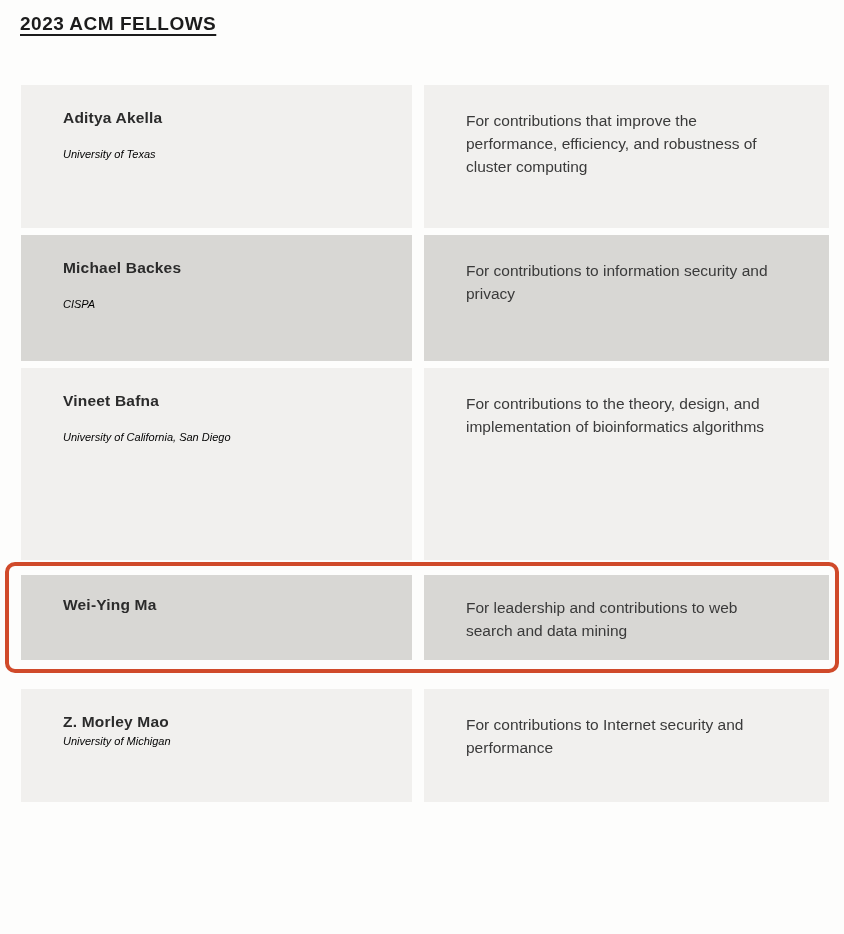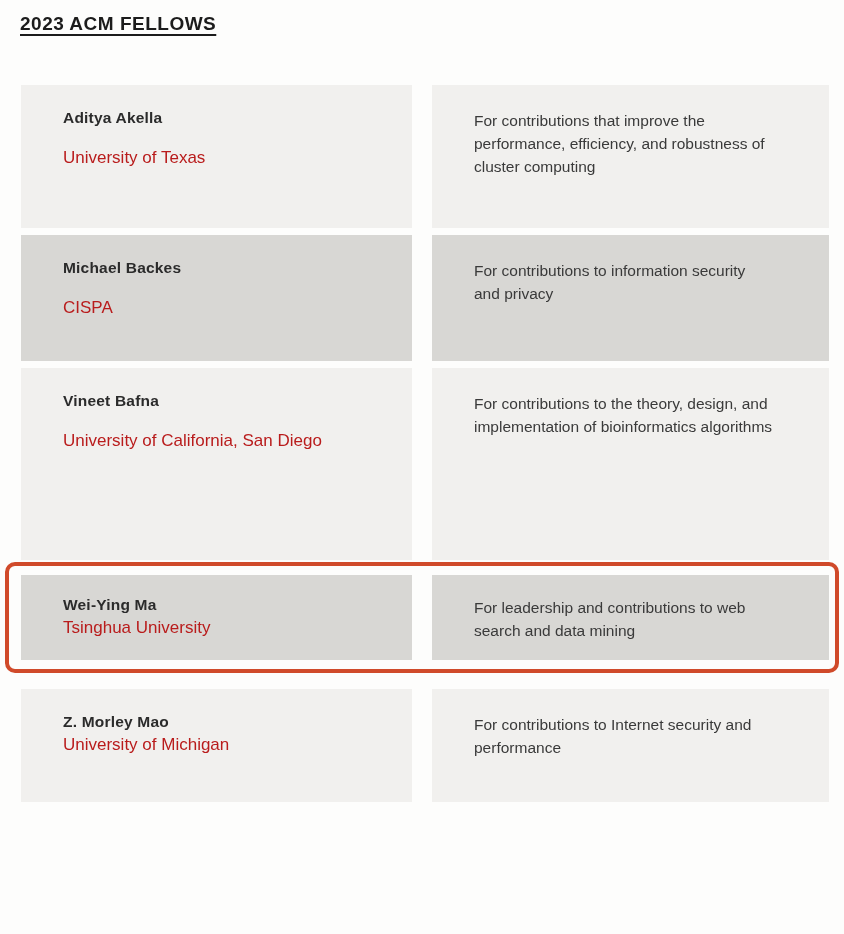--- a/index.html
+++ b/index.html
@@ -28,21 +28,21 @@
     margin: 50px 15px 0 21px;
     width: 808px;
   }
 
   .row-outer {
     margin-bottom: 7px;
   }
 
   .row {
     display: flex;
-    gap: 20px;
+    gap: 12px;
   }
 
   .cell {
     padding: 24px 20px 0 42px;
   }
 
   .cell.left {
     flex: 0 0 391px;
     width: 391px;
   }
@@ -63,22 +63,23 @@
   .row-5 .cell { height: 113px; }
 
   .name {
     font-size: 15.5px;
     font-weight: bold;
     color: #2b2b2b;
     letter-spacing: 0.2px;
   }
 
   .affiliation {
-    font-size: 17px;
-    color: #b91c1c;
+    font-size: 11px;
+    font-style: italic;
+    color: #000000;
   }
 
   .wide  .affiliation { margin-top: 21px; }
   .tight .affiliation { margin-top: 4px; }
 
   .citation {
     font-size: 15.5px;
     color: #3a3a3a;
     line-height: 23px;
   }
@@ -132,21 +133,20 @@
         <div class="citation">For contributions to the theory, design, and implementation of bioinformatics algorithms</div>
       </div>
     </div>
   </div>
 
 
   <div class="row-outer row-4 dark tight highlighted">
     <div class="row">
       <div class="cell left">
         <div class="name">Wei-Ying Ma</div>
-        <div class="affiliation">Tsinghua University</div>
       </div>
       <div class="cell right">
         <div class="citation">For leadership and contributions to web search and data mining</div>
       </div>
     </div>
   </div>
 
   <div class="row-outer row-5 light tight">
     <div class="row">
       <div class="cell left">

